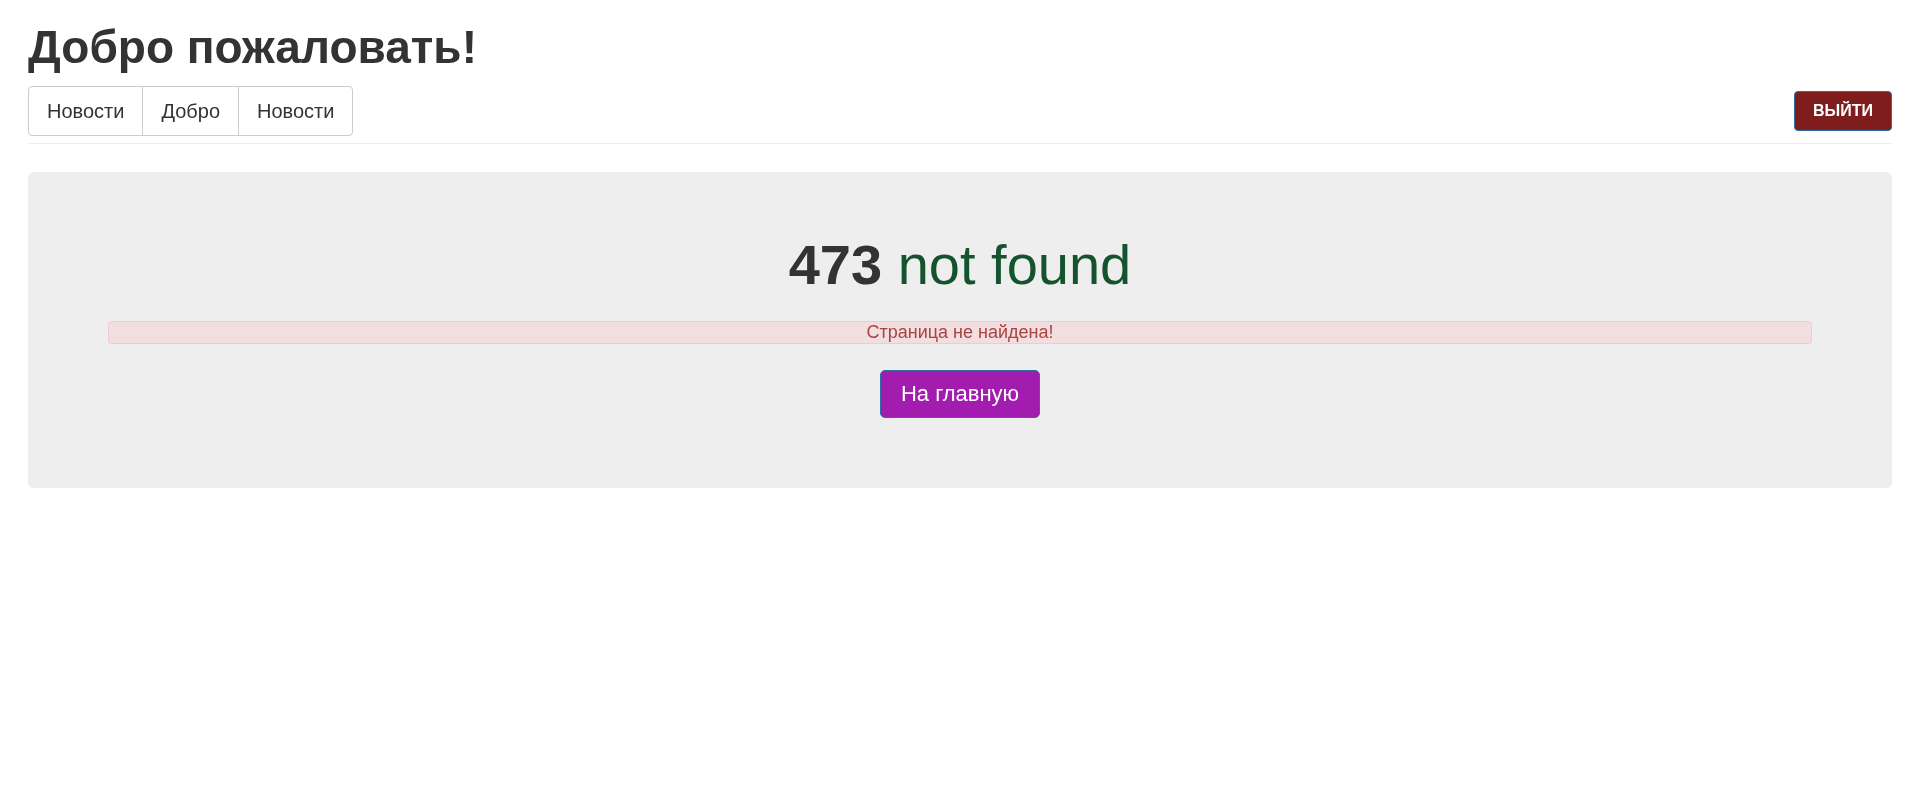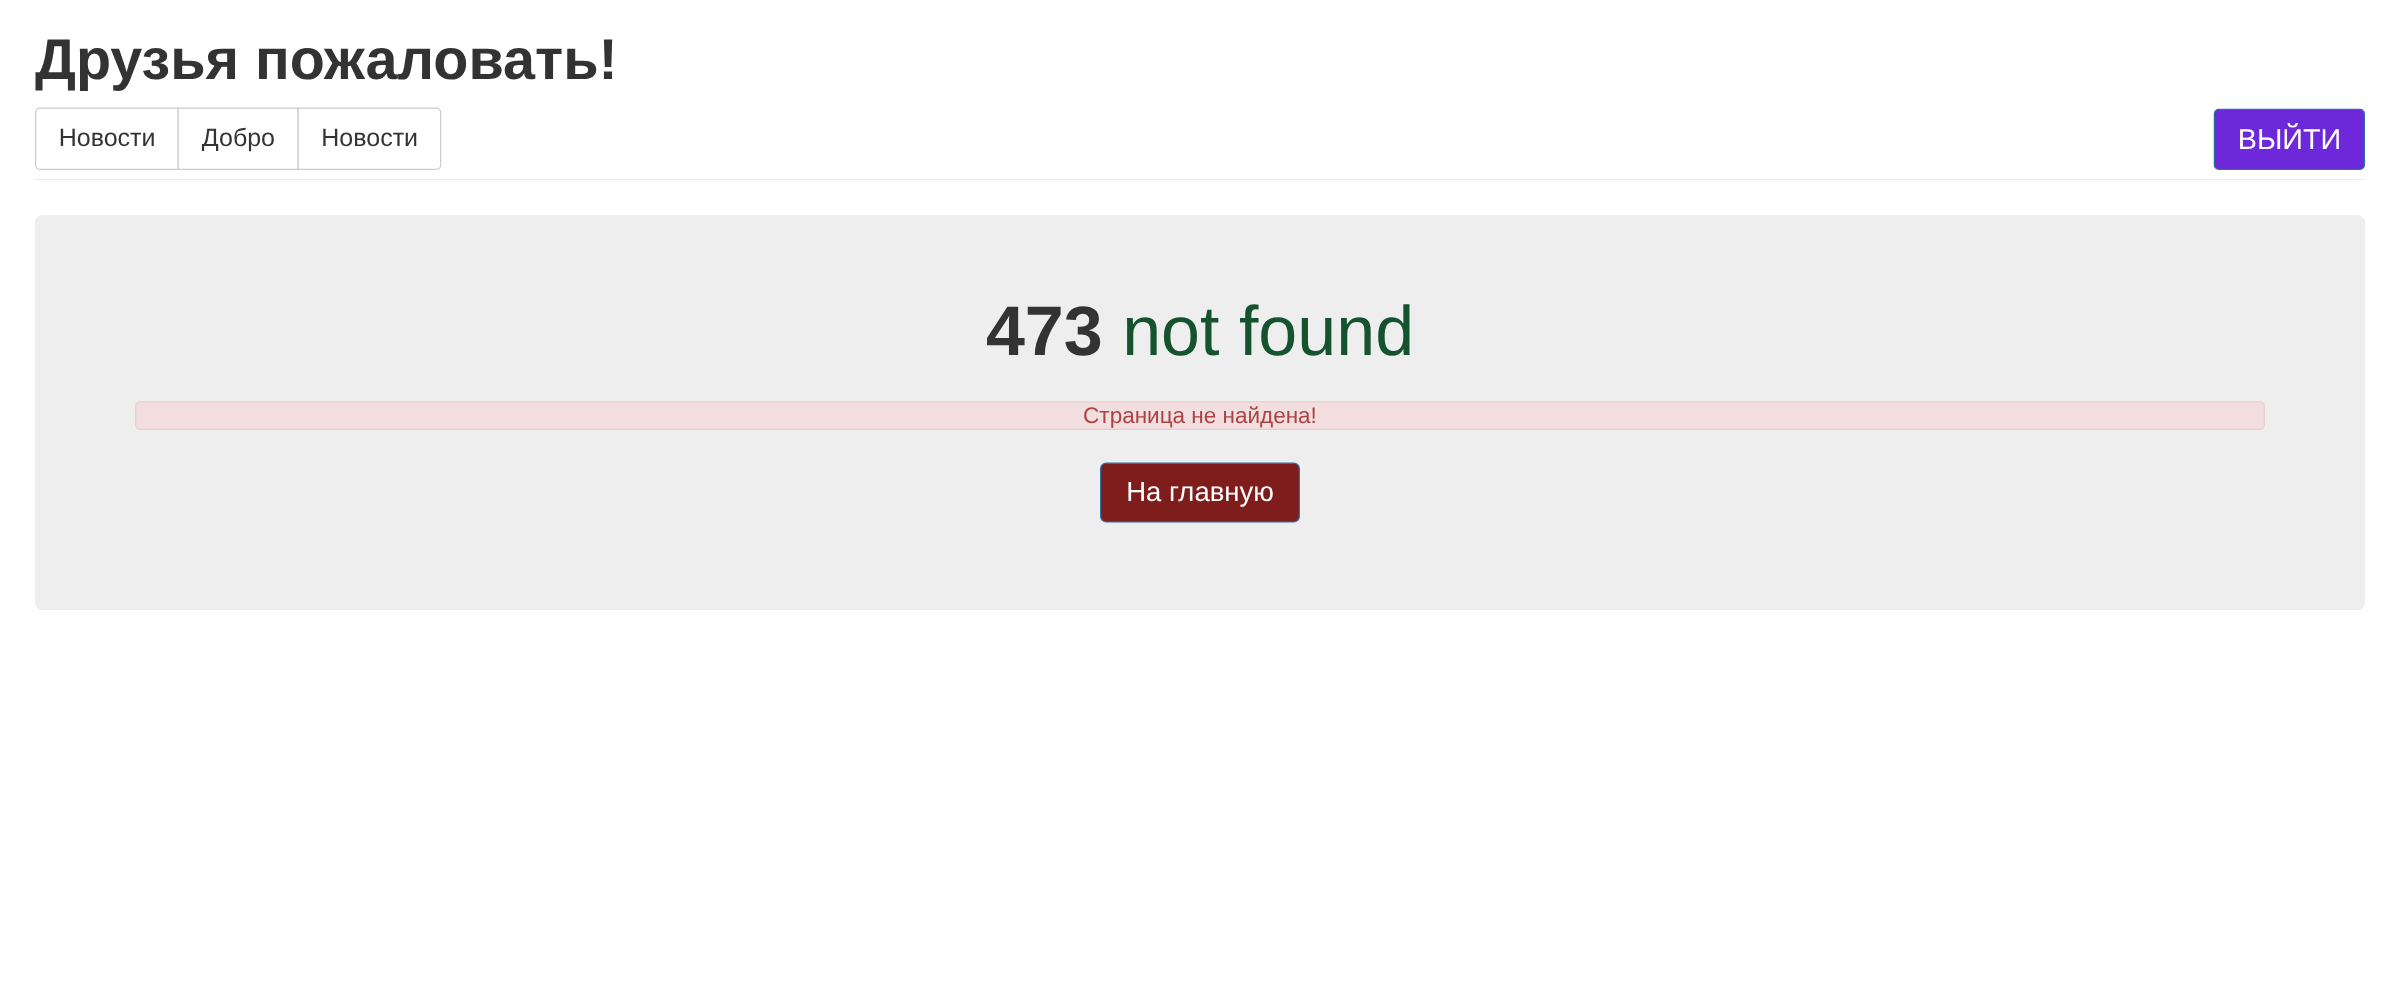--- a/index.html
+++ b/index.html
@@ -47,26 +47,26 @@
     .btn-group .btn-nav:first-child {
       border-top-left-radius: 4px;
       border-bottom-left-radius: 4px;
       margin-left: 0;
     }
     .btn-group .btn-nav:last-child {
       border-top-right-radius: 4px;
       border-bottom-right-radius: 4px;
     }
     .btn-primary {
-      background: #6d28d9;
+      background: #7f1d1d;
       border: 1px solid #2e6da4;
       color: #fff;
       padding: 10px 18px;
-      font-size: 23px;
-      font-weight: 400;
+      font-size: 16px;
+      font-weight: 700;
       border-radius: 4px;
       cursor: pointer;
     }
     .jumbotron {
       background: #eee;
       border-radius: 6px;
       padding: 60px 80px 70px;
       text-align: center;
     }
     .jumbotron h2 {
@@ -82,33 +82,33 @@
     }
     .alert-danger {
       background: #f2dede;
       border: 1px solid #ebccd1;
       color: #a94442;
       border-radius: 4px;
       font-size: 18px;
       margin-bottom: 26px;
     }
     .btn-home {
-      background: #7f1d1d;
+      background: #a21caf;
       border: 1px solid #2e6da4;
       color: #fff;
       padding: 10px 20px;
       font-size: 22px;
       border-radius: 5px;
       cursor: pointer;
     }
   </style>
 </head>
 <body>
 
-<h1 class="page-title">Друзья пожаловать!</h1>
+<h1 class="page-title">Добро пожаловать!</h1>
 
 <div class="nav-bar">
   <div class="btn-group">
     <button class="btn-nav">Новости</button>
     <button class="btn-nav">Добро</button>
     <button class="btn-nav">Новости</button>
   </div>
   <button class="btn-primary">ВЫЙТИ</button>
 </div>
 

